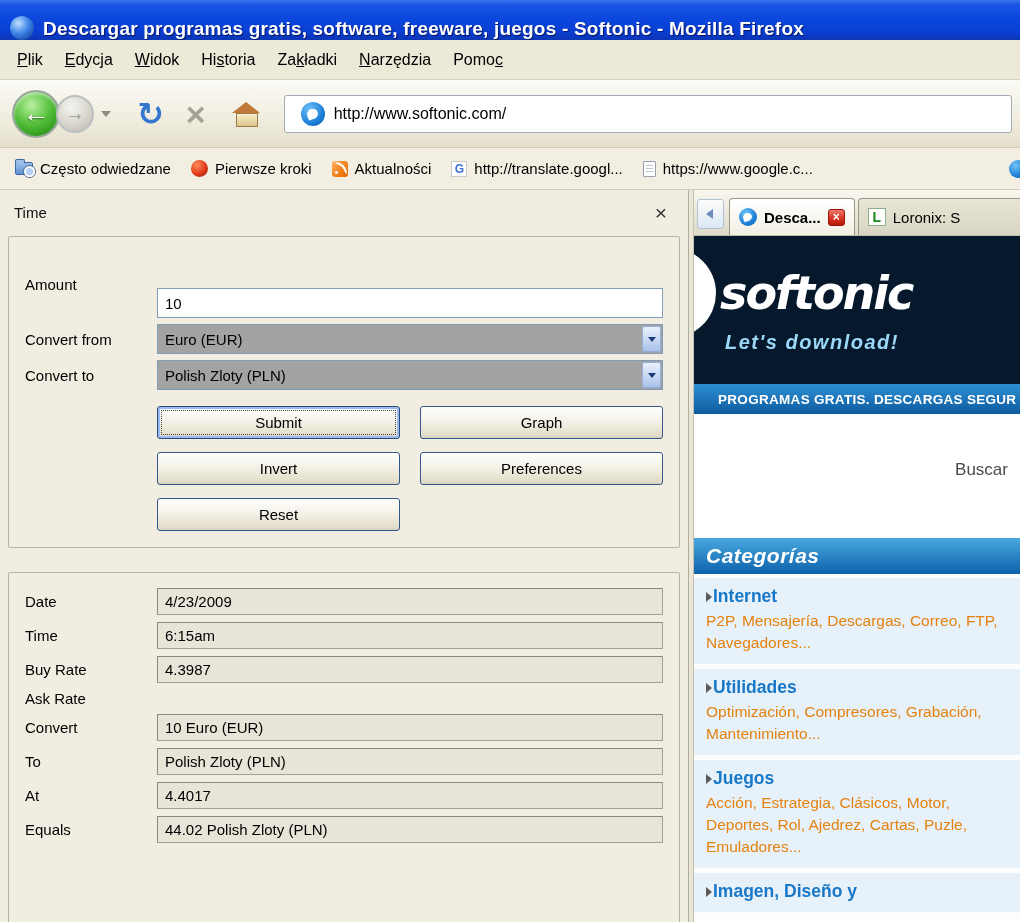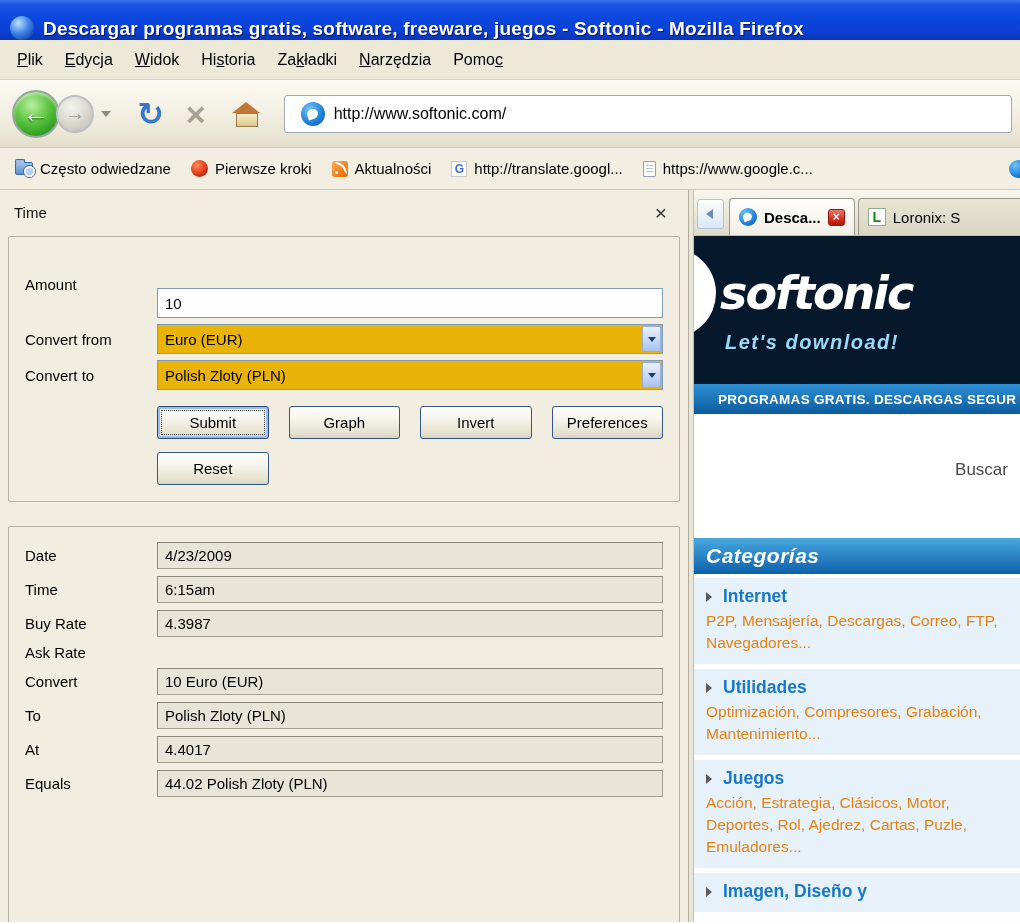--- a/index.html
+++ b/index.html
@@ -93,28 +93,28 @@
   
   .sb-header { height:44px; display:flex; align-items:center; padding:0 14px; font-size:15px; color:#111; flex:none; }
   .sb-close { margin-left:auto; font-size:21px; color:#333; width:26px; text-align:center; line-height:1; }
   .groupbox { margin:2px 8px 0 8px; border:1px solid #b6b2a1; border-radius:2px; padding:8px 6px; }
   .frow, .rrow { display:flex; align-items:center; }
   .frow { margin:6px 10px; }
   .rrow { margin:7px 10px; }
   .flabel { width:132px; flex:none; font-size:15px; color:#000; }
   .txt { flex:1; height:30px; border:1px solid #7f9db9; background:#fff;
     font-family:inherit; font-size:15px; padding:0 7px; color:#000;margin-top:37px; }
-  .selectbox { flex:1; height:30px; border:1px solid #7f9db9; background:#eab308; position:relative;
+  .selectbox { flex:1; height:30px; border:1px solid #7f9db9; background:#a3a3a3; position:relative;
     display:flex; align-items:center; padding-left:7px; font-size:15px; color:#000; }
   .select-arrow { position:absolute; right:1px; top:1px; bottom:1px; width:19px; border-radius:2px;
     background:linear-gradient(180deg,#eaf1fc,#c3d5f3 60%,#a9c1ea); border:1px solid #98aed6;
     display:flex; align-items:center; justify-content:center; }
   .select-arrow::after { content:""; border-left:4px solid transparent; border-right:4px solid transparent;
     border-top:5px solid #1a3c7a; }
-  .btn-grid { margin:16px 10px 8px 142px; display:grid; grid-template-columns:1fr 1fr 1fr 1fr;
+  .btn-grid { margin:16px 10px 8px 142px; display:grid; grid-template-columns:1fr 1fr;
     column-gap:20px; row-gap:13px; }
   .xpbtn { height:33px; border:1px solid #35568a; border-radius:3px; font-family:inherit; font-size:15px;
     color:#000; background:linear-gradient(180deg,#fefefe,#f4f2e8 45%,#e3deca 90%,#d6d1bc);
     box-shadow:inset 0 1px 0 #fff; }
   .xpbtn.default { box-shadow:inset 0 0 0 2px #9cbcf0, inset 0 1px 0 #fff;
     outline:1px dotted #444; outline-offset:-5px; border-color:#2a4a7a; }
   .results-box { margin-top:24px; flex:1; margin-bottom:-2px; overflow:hidden; }
   .rofield { flex:1; height:27px; background:#e8e5d8; border:1px solid #a5a192;
     border-top-color:#8d897b; border-left-color:#8d897b;
     display:flex; align-items:center; padding:0 7px; font-size:15px; color:#000; }
@@ -150,21 +150,21 @@
   .banner { height:30px; flex:none; background:linear-gradient(180deg,#2e8fd4,#0d5b9e);
     color:#fff; font-weight:bold; font-size:13.5px; letter-spacing:.3px;
     display:flex; align-items:center; padding:0 24px; white-space:nowrap; overflow:hidden; }
   .search-area { height:124px; flex:none; background:#fff; position:relative; }
   .buscar { position:absolute; right:12px; top:46px; font-size:17px; color:#4a4a4a; }
   .cat-header { height:36px; flex:none; background:linear-gradient(180deg,#49a8e0,#0d61aa);
     color:#fff; font-weight:bold; font-style:italic; font-size:21px; letter-spacing:.5px;
     display:flex; align-items:center; padding:0 12px; }
   .cat-list { flex:1; min-height:0; overflow:hidden; background:#fdfdfd; padding-top:4px; }
   .cat-block { background:#e7f1fa; margin-bottom:5px; padding:8px 10px 10px 12px; }
-  .cat-title { display:flex; align-items:center; gap:11px; color:#1778c8; font-weight:bold; font-size:17.5px; }
+  .cat-title { display:flex; align-items:center; gap:1px; color:#1778c8; font-weight:bold; font-size:17.5px; }
   .cat-bullet { width:0; height:0; border-top:5px solid transparent; border-bottom:5px solid transparent;
     border-left:6px solid #5a5a5a; flex:none; }
   .cat-sub { color:#e5820f; font-size:15.5px; line-height:1.42; margin-top:3px; }
 </style>
 </head>
 <body>
 
 <div class="titlebar">
   <span class="ff-logo"></span>
   <span class="title-text">Descargar programas gratis, software, freeware, juegos - Softonic - Mozilla Firefox</span>

